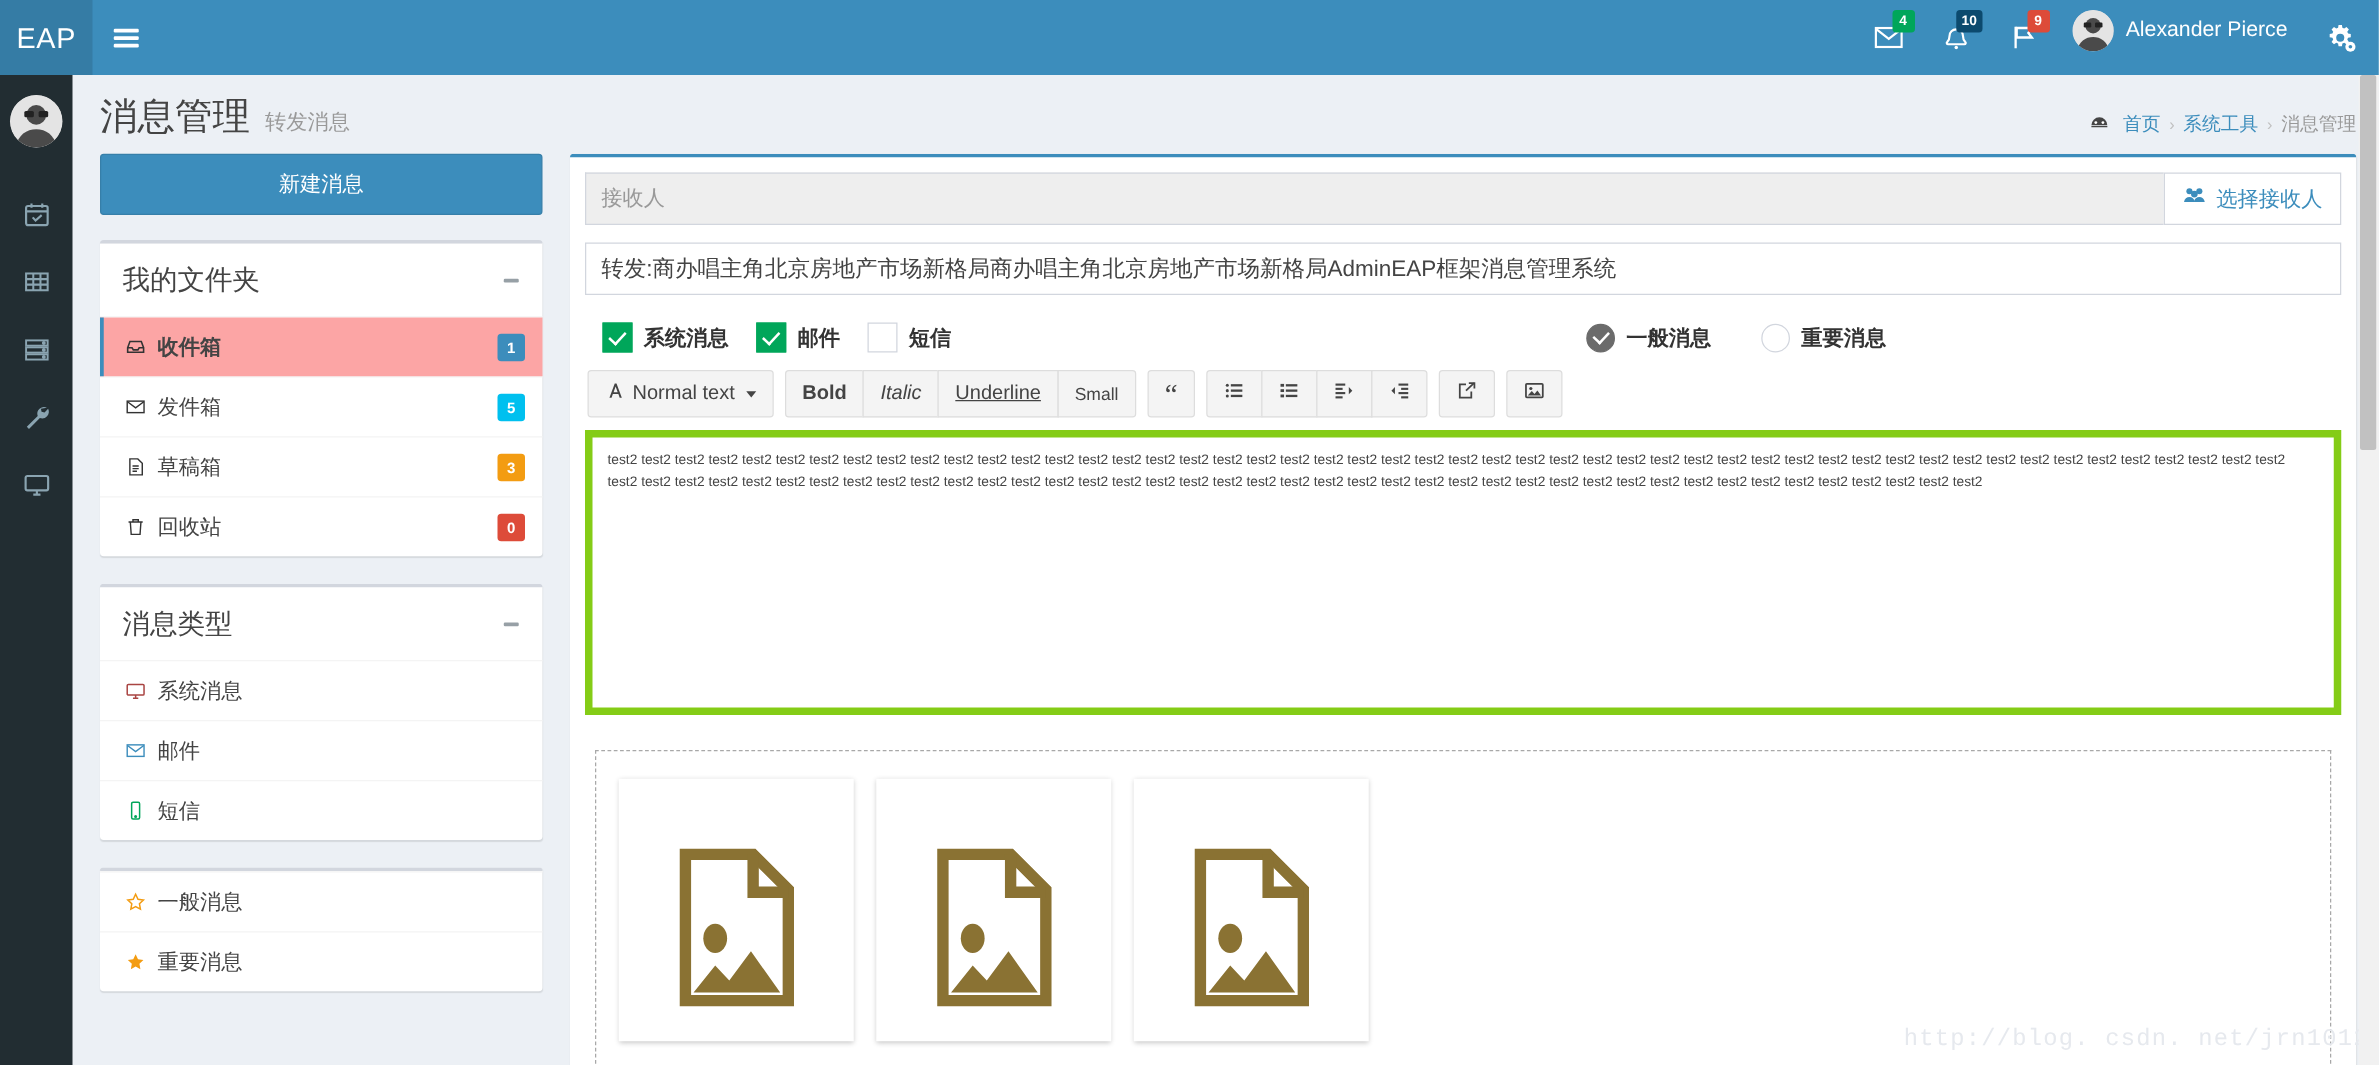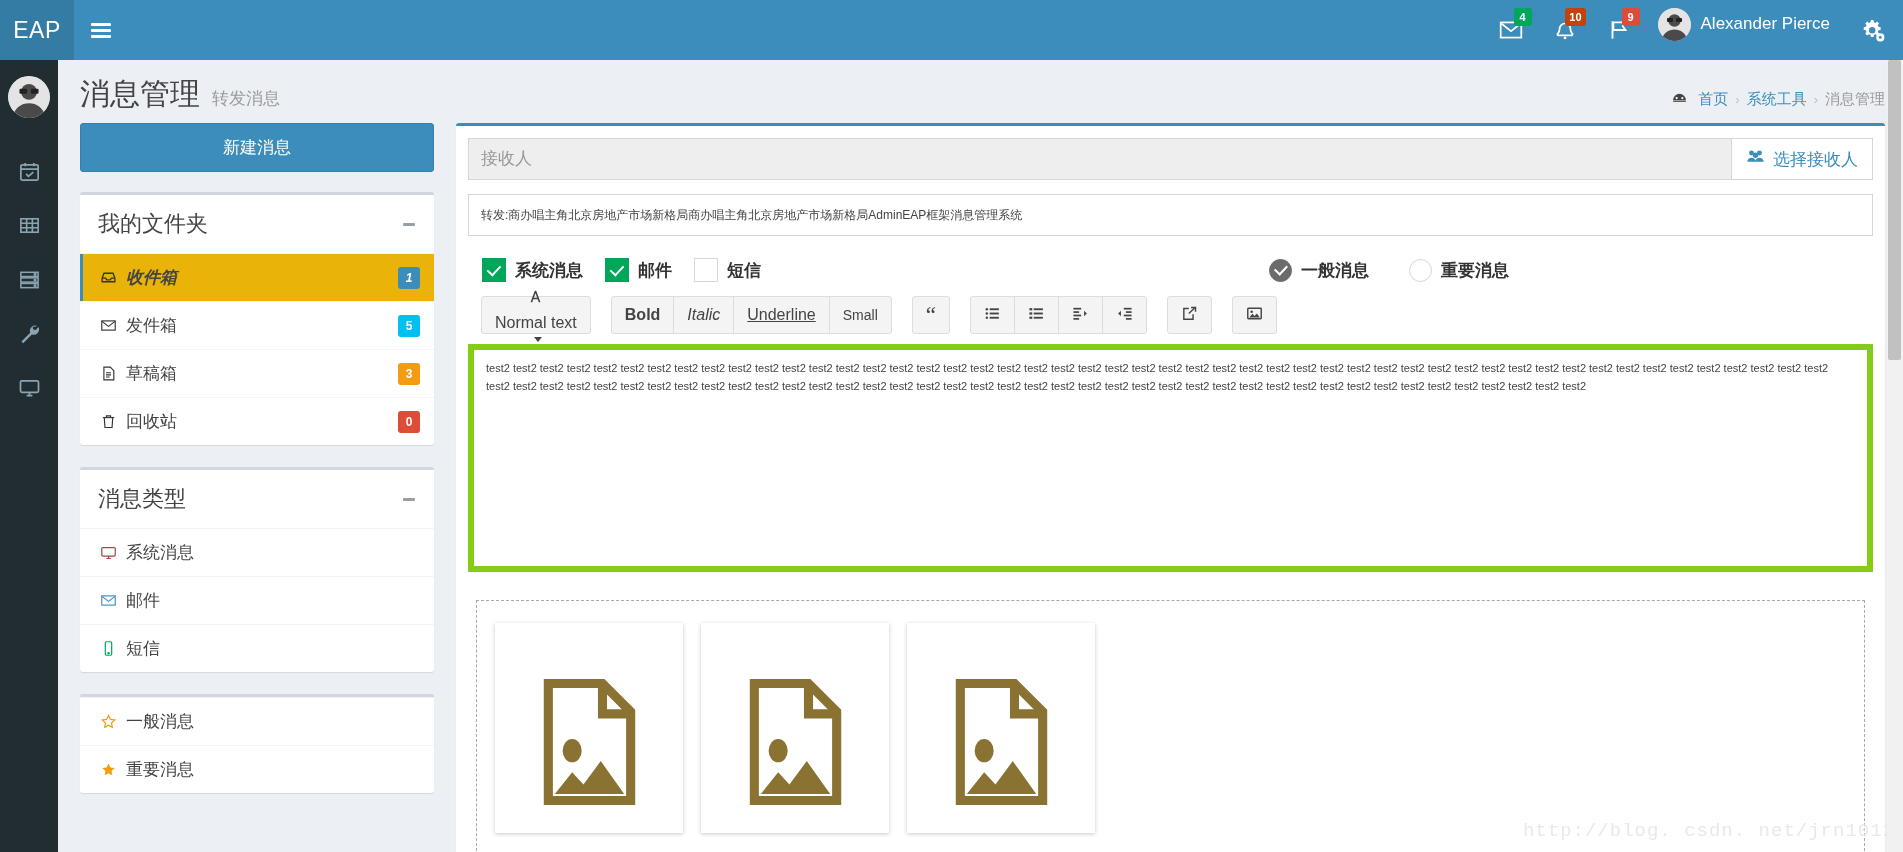--- a/index.html
+++ b/index.html
@@ -114,21 +114,21 @@
   .minus-btn i { display: block; width: 12px; height: 3px; background: #97a0a6; border-radius: 1px; }
   .nav-list { list-style: none; margin: 0; padding: 0; border-top: 1px solid #f4f4f4; }
   .nav-list li { border-bottom: 1px solid #f4f4f4; }
   .nav-list li:last-child { border-bottom: none; }
   .nav-list a {
     display: flex; align-items: center; padding: 12px 14px 12px 20px;
     color: #444; font-size: 17px; text-decoration: none; cursor: pointer;
     position: relative;
   }
   .nav-list a .ic { width: 26px; display: inline-flex; align-items: center; color: #444; }
-  .nav-list li.active a { font-weight: bold; background: #eab308; font-style: italic; }
+  .nav-list li.active a { font-weight: bold; background: #fca5a5; }
   .nav-list li.active a::before {
     content: ""; position: absolute; left: 0; top: 0; bottom: 0; width: 3px; background: #3c8dbc;
   }
   .cnt-badge {
     margin-left: auto; min-width: 22px; padding: 2px 6px; border-radius: 3px;
     color: #fff; font-size: 12px; font-weight: bold; text-align: center; line-height: 1.5;
   }
 
   
   .mailbox {
@@ -142,21 +142,21 @@
     padding: 9px 12px; font-size: 17px; color: #555; outline: none; height: 42px;
     border-radius: 0;
   }
   .recipient-input::placeholder { color: #999; }
   .btn-pick {
     border: 1px solid #d2d6de; background: #fff; color: #3c8dbc;
     padding: 0 14px; font-size: 17px; cursor: pointer; display: flex;
     align-items: center; gap: 8px; height: 42px; white-space: nowrap;
   }
   .subject-input {
-    width: 100%; border: 1px solid #d2d6de; padding: 9px 12px; font-size: 12px;
+    width: 100%; border: 1px solid #d2d6de; padding: 9px 12px; font-size: 18px;
     color: #444; outline: none; height: 42px; margin-bottom: 16px;
   }
   .opts-row {
     display: flex; align-items: center; padding: 6px 4px 14px 14px;
   }
   .chk-group { display: flex; align-items: center; gap: 9px; margin-right: 22px; }
   .chkbox {
     width: 24px; height: 24px; border: 1px solid #d2d6de; background: #fff;
     display: flex; align-items: center; justify-content: center; cursor: pointer; flex: none;
   }
@@ -182,21 +182,21 @@
   
   .editor-toolbar { display: flex; gap: 9px; padding: 0 2px 10px; flex-wrap: nowrap; }
   .btn-grp { display: flex; }
   .tbtn {
     background: #f4f4f4; border: 1px solid #ddd; color: #444;
     height: 38px; padding: 0 13px; font-size: 16px; display: flex;
     align-items: center; justify-content: center; cursor: pointer;
     border-radius: 3px; white-space: nowrap; gap: 5px;
   }
   .btn-grp .tbtn { border-radius: 0; margin-left: -1px; }
-  .btn-grp .tbtn:first-child { border-radius: 3px 0 0 3px; margin-left: 11px; flex-direction: column; }
+  .btn-grp .tbtn:first-child { border-radius: 3px 0 0 3px; margin-left: 0; }
   .btn-grp .tbtn:last-child { border-radius: 0 3px 3px 0; }
   .btn-grp .tbtn:only-child { border-radius: 3px; }
   .tbtn.bold { font-weight: bold; }
   .tbtn.italic { font-style: italic; }
   .tbtn.underline { text-decoration: underline; }
   .tbtn.small { font-size: 14px; }
   .caret {
     width: 0; height: 0; border-left: 4px solid transparent; border-right: 4px solid transparent;
     border-top: 5px solid #444; margin-left: 4px;
   }
@@ -255,21 +255,21 @@
         <rect x="2.5" y="5" width="19" height="14"></rect>
           <path d="M2.8 5.8 L12 13 L21.2 5.8"></path>
       </svg>
       <span class="badge" style="background:#00a65a">4</span>
     </div>
     <div class="nav-item">
       <svg width="26" height="26" viewBox="0 0 24 24" fill="none" stroke="#fff" stroke-width="1.6">
         <path d="M6 17 h12 a1 1 0 0 0 .6-1.8 C17.6 14.3 17 13.2 17 11 c0-2.8-2.2-5-5-5 s-5 2.2-5 5 c0 2.2-.6 3.3-1.6 4.2 A1 1 0 0 0 6 17z"></path>
         <circle cx="12" cy="19.3" r="1.3" fill="#fff" stroke="none"></circle>
       </svg>
-      <span class="badge" style="background:#c2410c">10</span>
+      <span class="badge" style="background:#0c4a6e">10</span>
     </div>
     <div class="nav-item">
       <svg width="26" height="26" viewBox="0 0 24 24" fill="none" stroke="#fff" stroke-width="1.7">
         <path d="M6 4 v16"></path>
           <path d="M6.8 5 h11 l-2.4 3.6 L18 12 H6.8 z"></path>
       </svg>
       <span class="badge" style="background:#dd4b39">9</span>
     </div>
 
     <div class="user-block">

